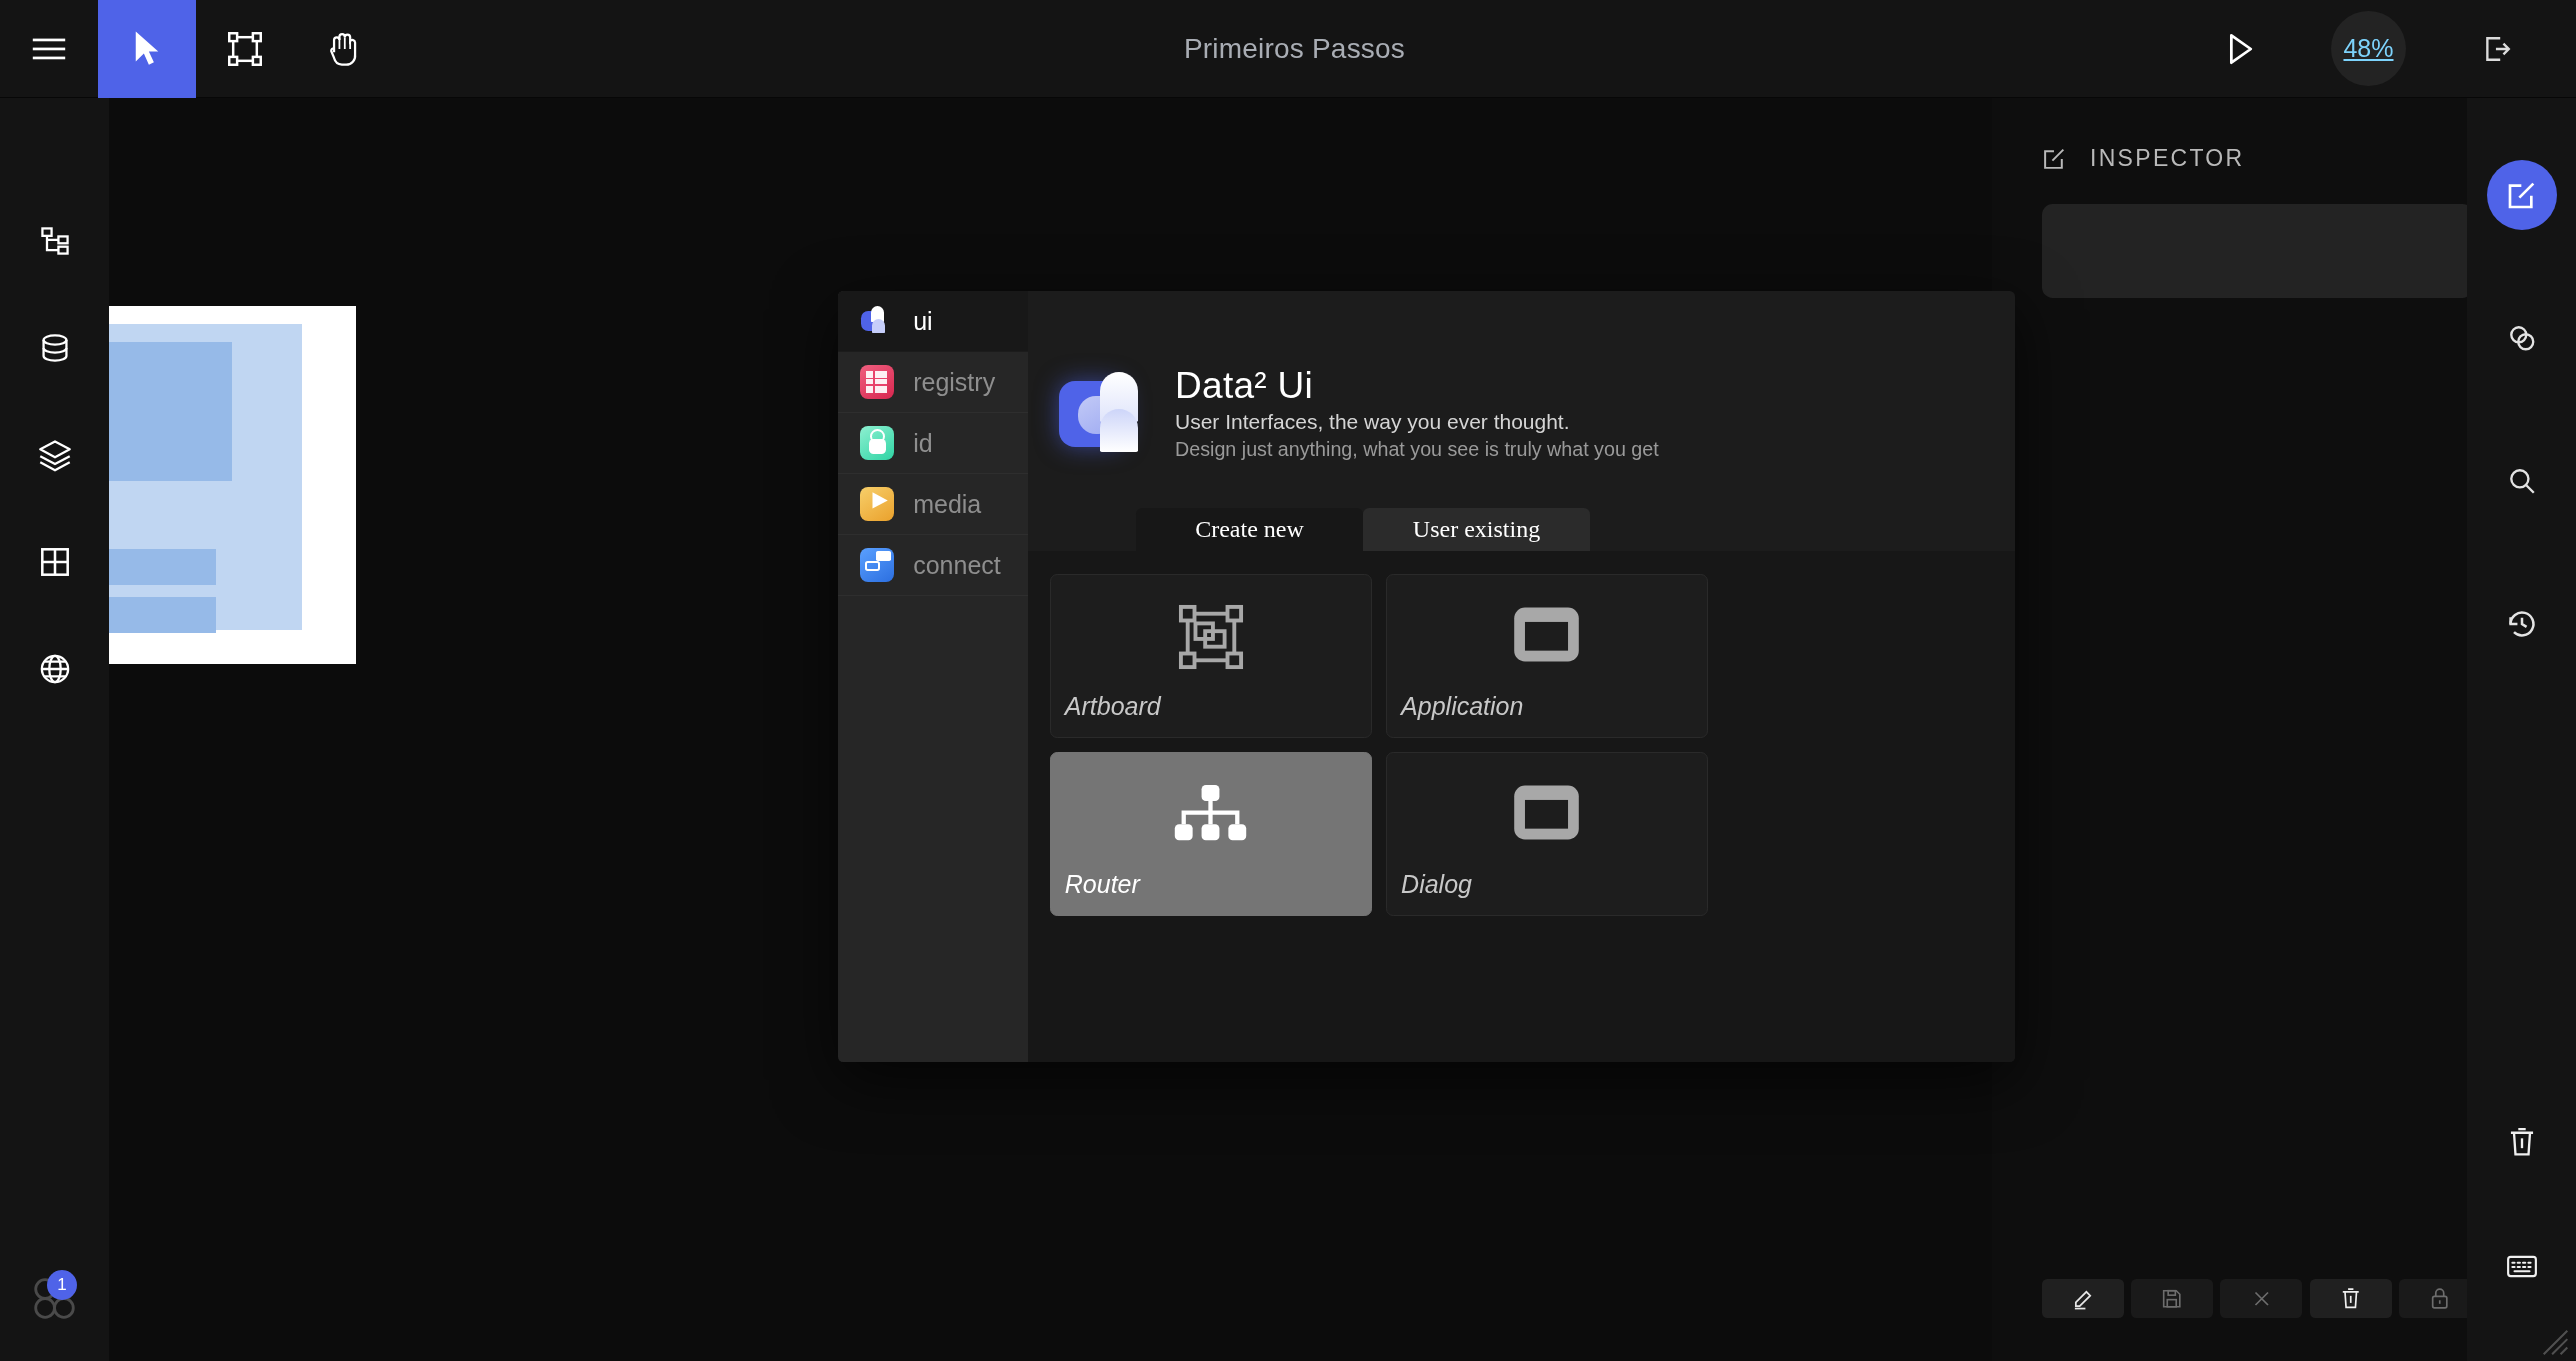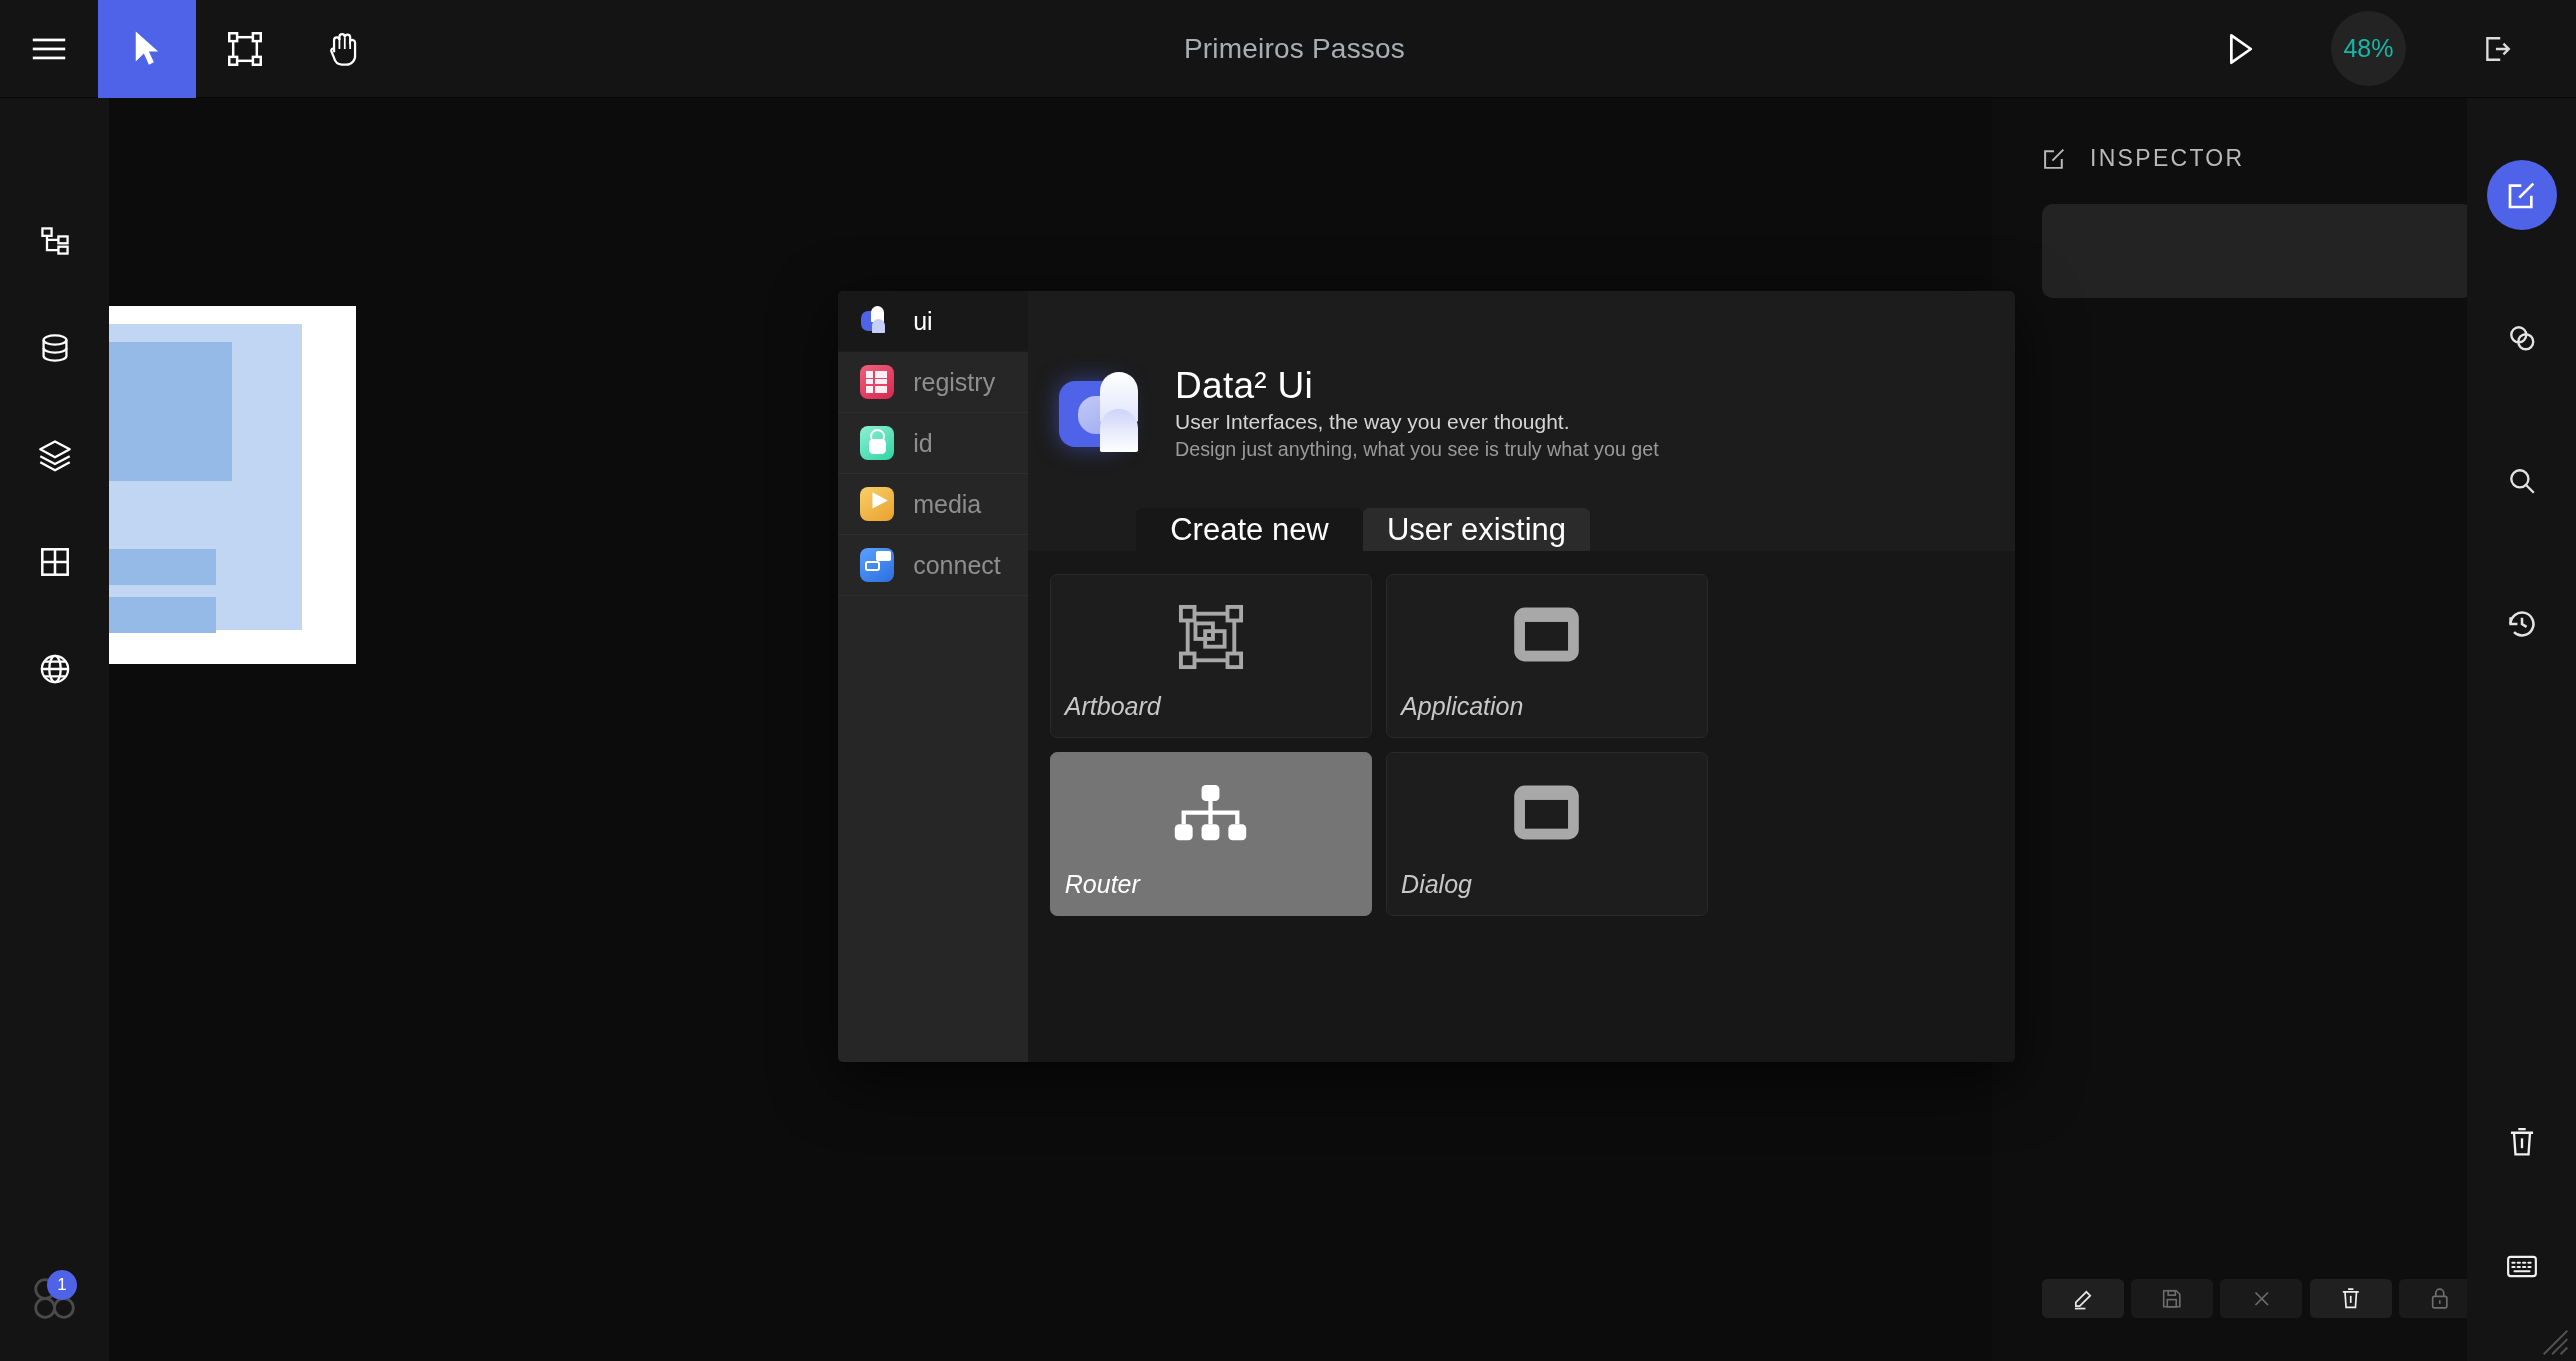--- a/index.html
+++ b/index.html
@@ -23,21 +23,21 @@
   }
   .tb-btn.active { background: #4f63e8; }
   .tb-title {
     flex: 1; text-align: center; color: #a9adb4; font-size: 28px;
     letter-spacing: 0.2px;
   }
   .tb-right { display: flex; align-items: center; gap: 0; padding-right: 36px; }
   .zoom-pill {
     width: 75px; height: 75px; border-radius: 50%; background: #232323;
     display: flex; align-items: center; justify-content: center;
-    color: #14b8a6; font-size: 25px; margin: 0 48px; cursor: pointer;
+    color: #7dd3fc; font-size: 25px; margin: 0 48px; cursor: pointer; text-decoration: underline;
   }
   .tb-icon { width: 86px; height: 98px; display: flex; align-items: center; justify-content: center; cursor: pointer; }
 
   
   .left-rail {
     position: absolute; left: 0; top: 98px; width: 109px; height: 1263px;
     background: #141414; display: flex; flex-direction: column;
     align-items: center; z-index: 30;
   }
   .lr-icon { width: 109px; height: 107px; display: flex; align-items: center; justify-content: center; cursor: pointer; }
@@ -95,22 +95,22 @@
   .bm-l1 { left: 23px; top: 30px; width: 38px; height: 38px; border-radius: 18px 1.8px 18px 18px; opacity: .75; }
   .bm-l2 { left: 45px; top: 5.4px; width: 38px; height: 50px; border-radius: 19px 19px 1.8px 1.8px; background: linear-gradient(180deg,#ffffff 0%,#dfe4fb 100%); }
   .bm-l3 { left: 45px; top: 43px; width: 38px; height: 43px; border-radius: 19px 19px 1.8px 1.8px; background: linear-gradient(180deg,#cdd5f9 0%,#ffffff 100%); }
   .m-titles { display: flex; flex-direction: column; gap: 3.6px; }
   .m-title { color: #fff; font-size: 37px; font-weight: 400; letter-spacing: 0.3px; }
   .m-sub1 { color: #d5d5d5; font-size: 21px; }
   .m-sub2 { color: #9a9a9a; font-size: 19.7px; }
   .m-tabs { display: flex; padding-left: 108px; height: 45px; align-items: flex-end; }
   .m-tab {
     min-width: 227px; height: 43px; display: flex; align-items: center;
-    justify-content: center; color: #fff; font-size: 31px; cursor: pointer;
-    border-radius: 6.3px 6.3px 0 0; background: #2b2b2b;
+    justify-content: center; color: #fff; font-size: 24px; cursor: pointer;
+    border-radius: 6.3px 6.3px 0 0; background: #2b2b2b; font-family: Liberation Serif, serif;
   }
   .m-tab.active { background: #171717; }
   .m-body { flex: 1; background: #171717; padding: 23px 21.5px; }
   .card-grid { display: flex; flex-wrap: wrap; gap: 14.3px; }
   .card {
     width: 322px; height: 164px; border-radius: 7.2px; background: #1d1d1d;
     border: 0.9px solid #2a2a2a; position: relative; cursor: pointer;
   }
   .card.selected { background: #757575; border-color: #757575; }
   .card-ico { position: absolute; left: 0; right: 0; top: 29px; display: flex; justify-content: center; }

